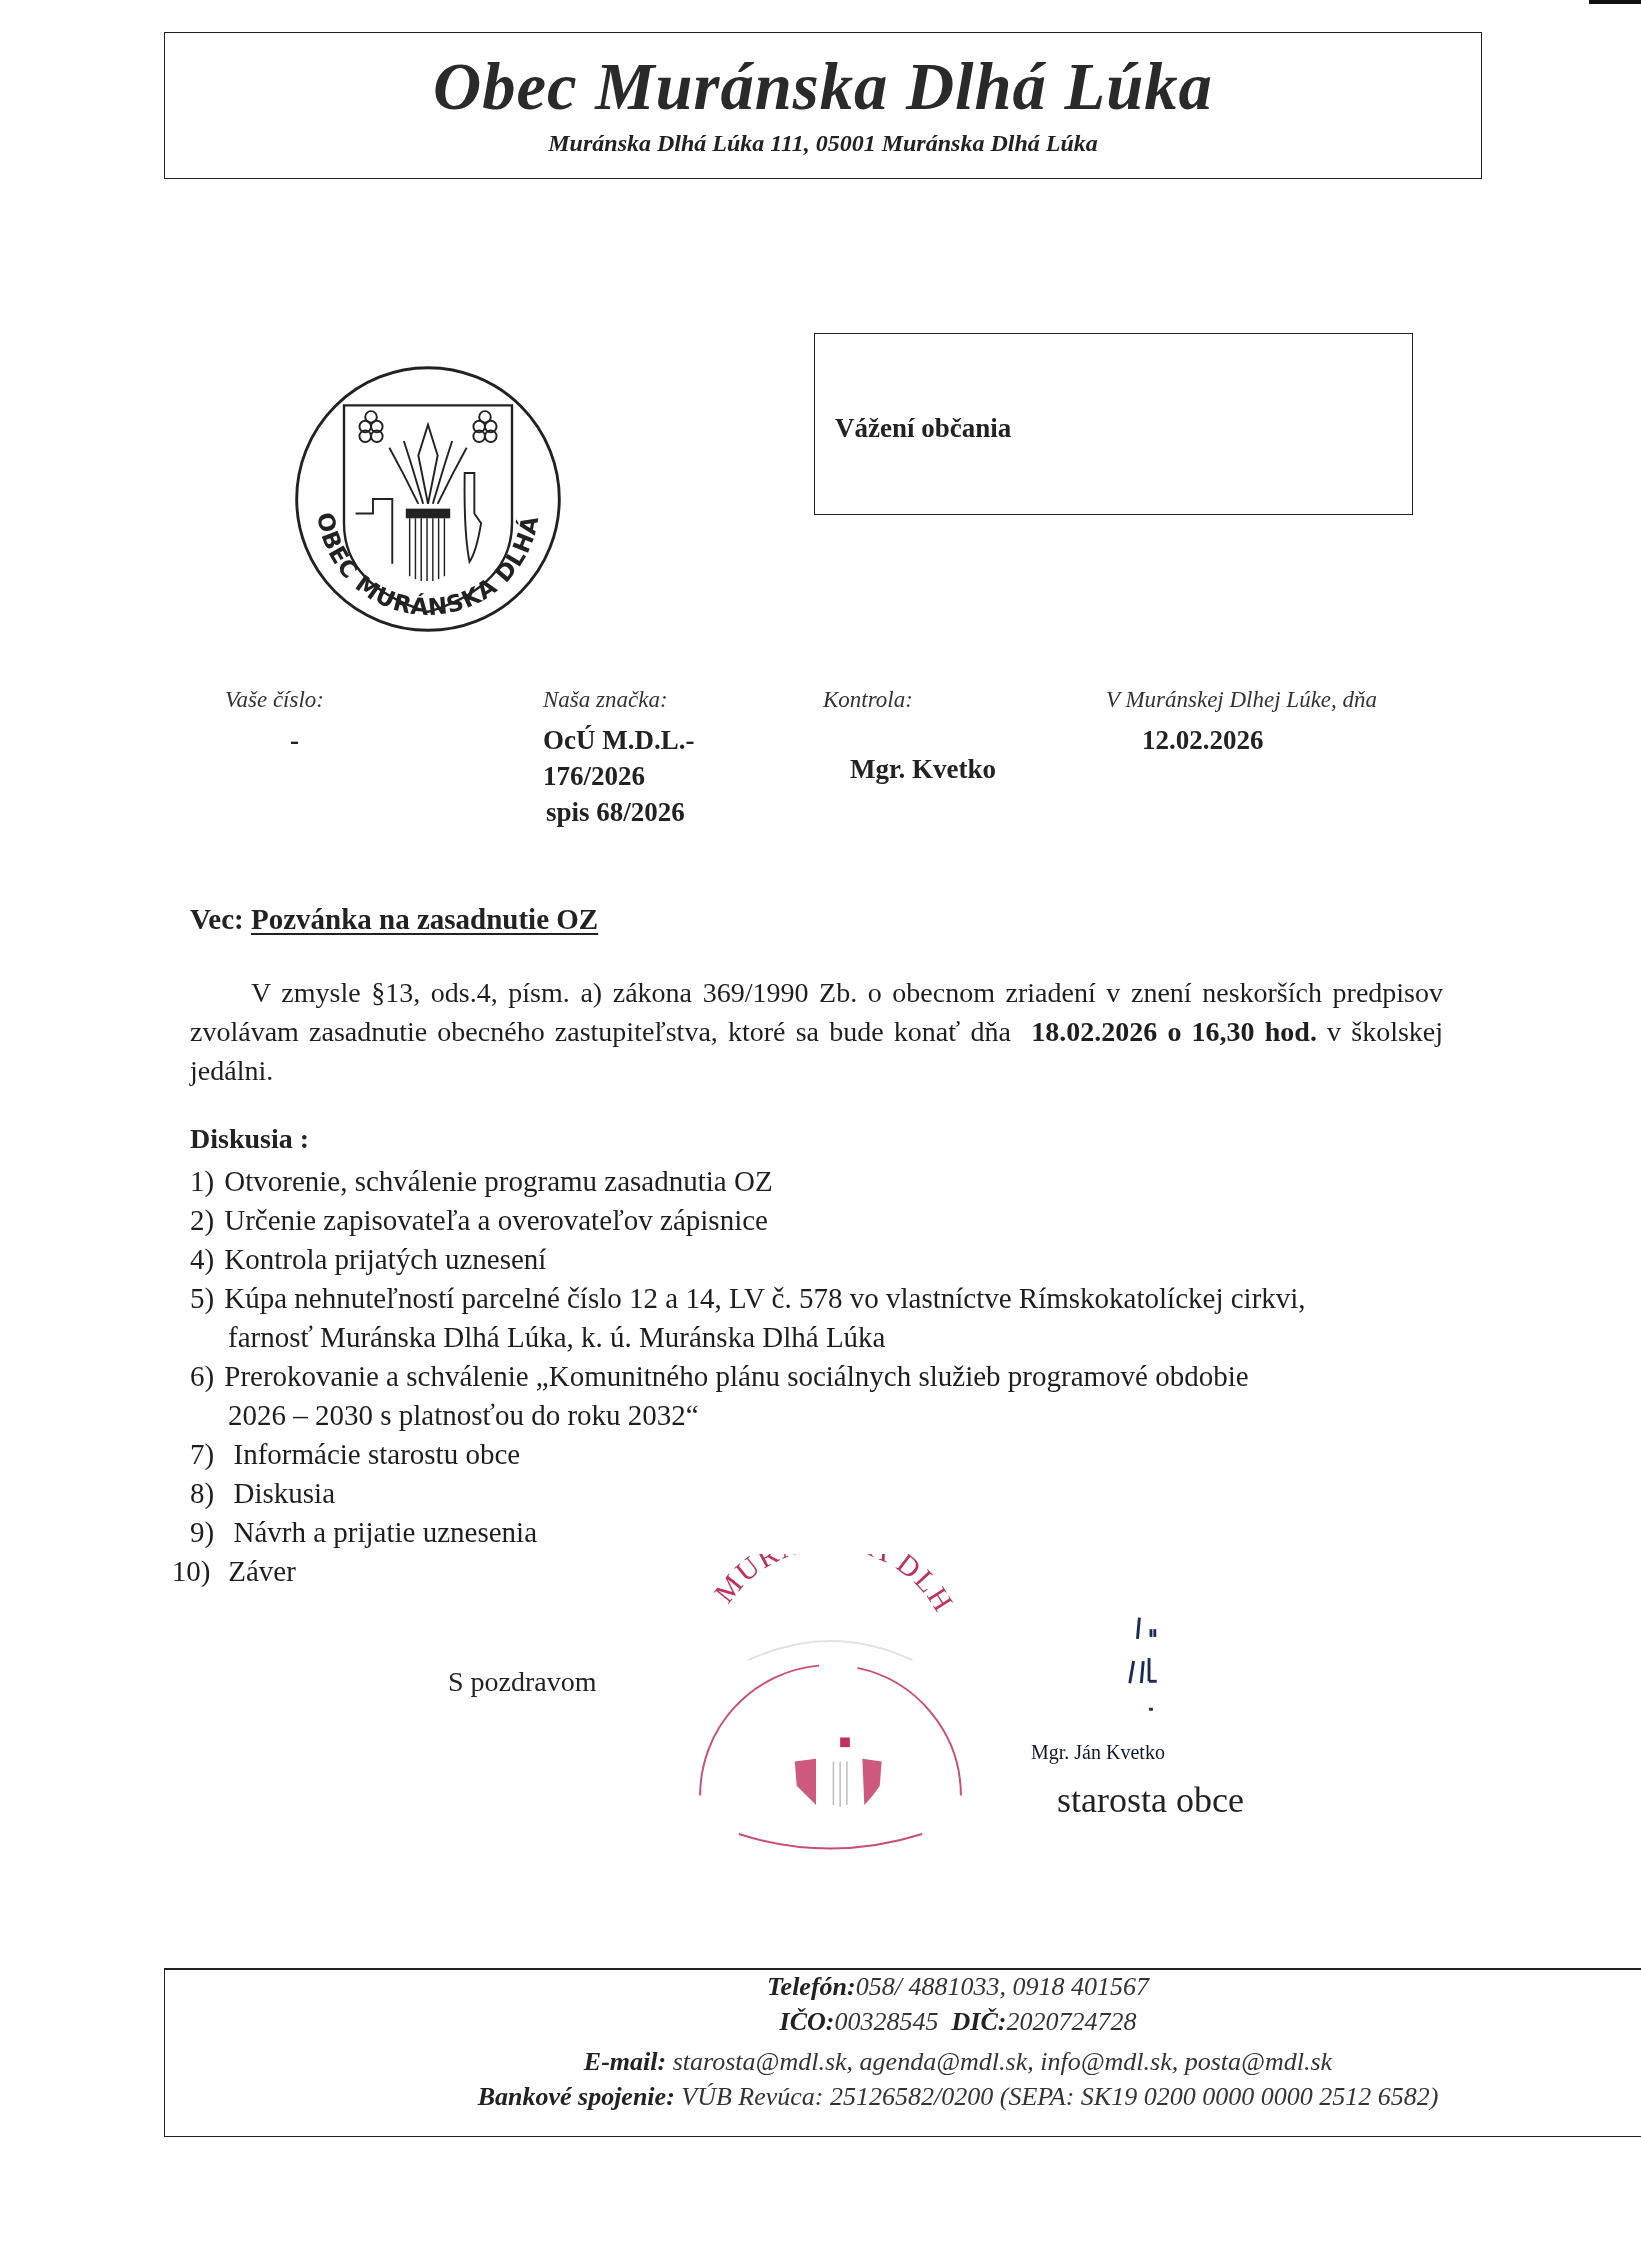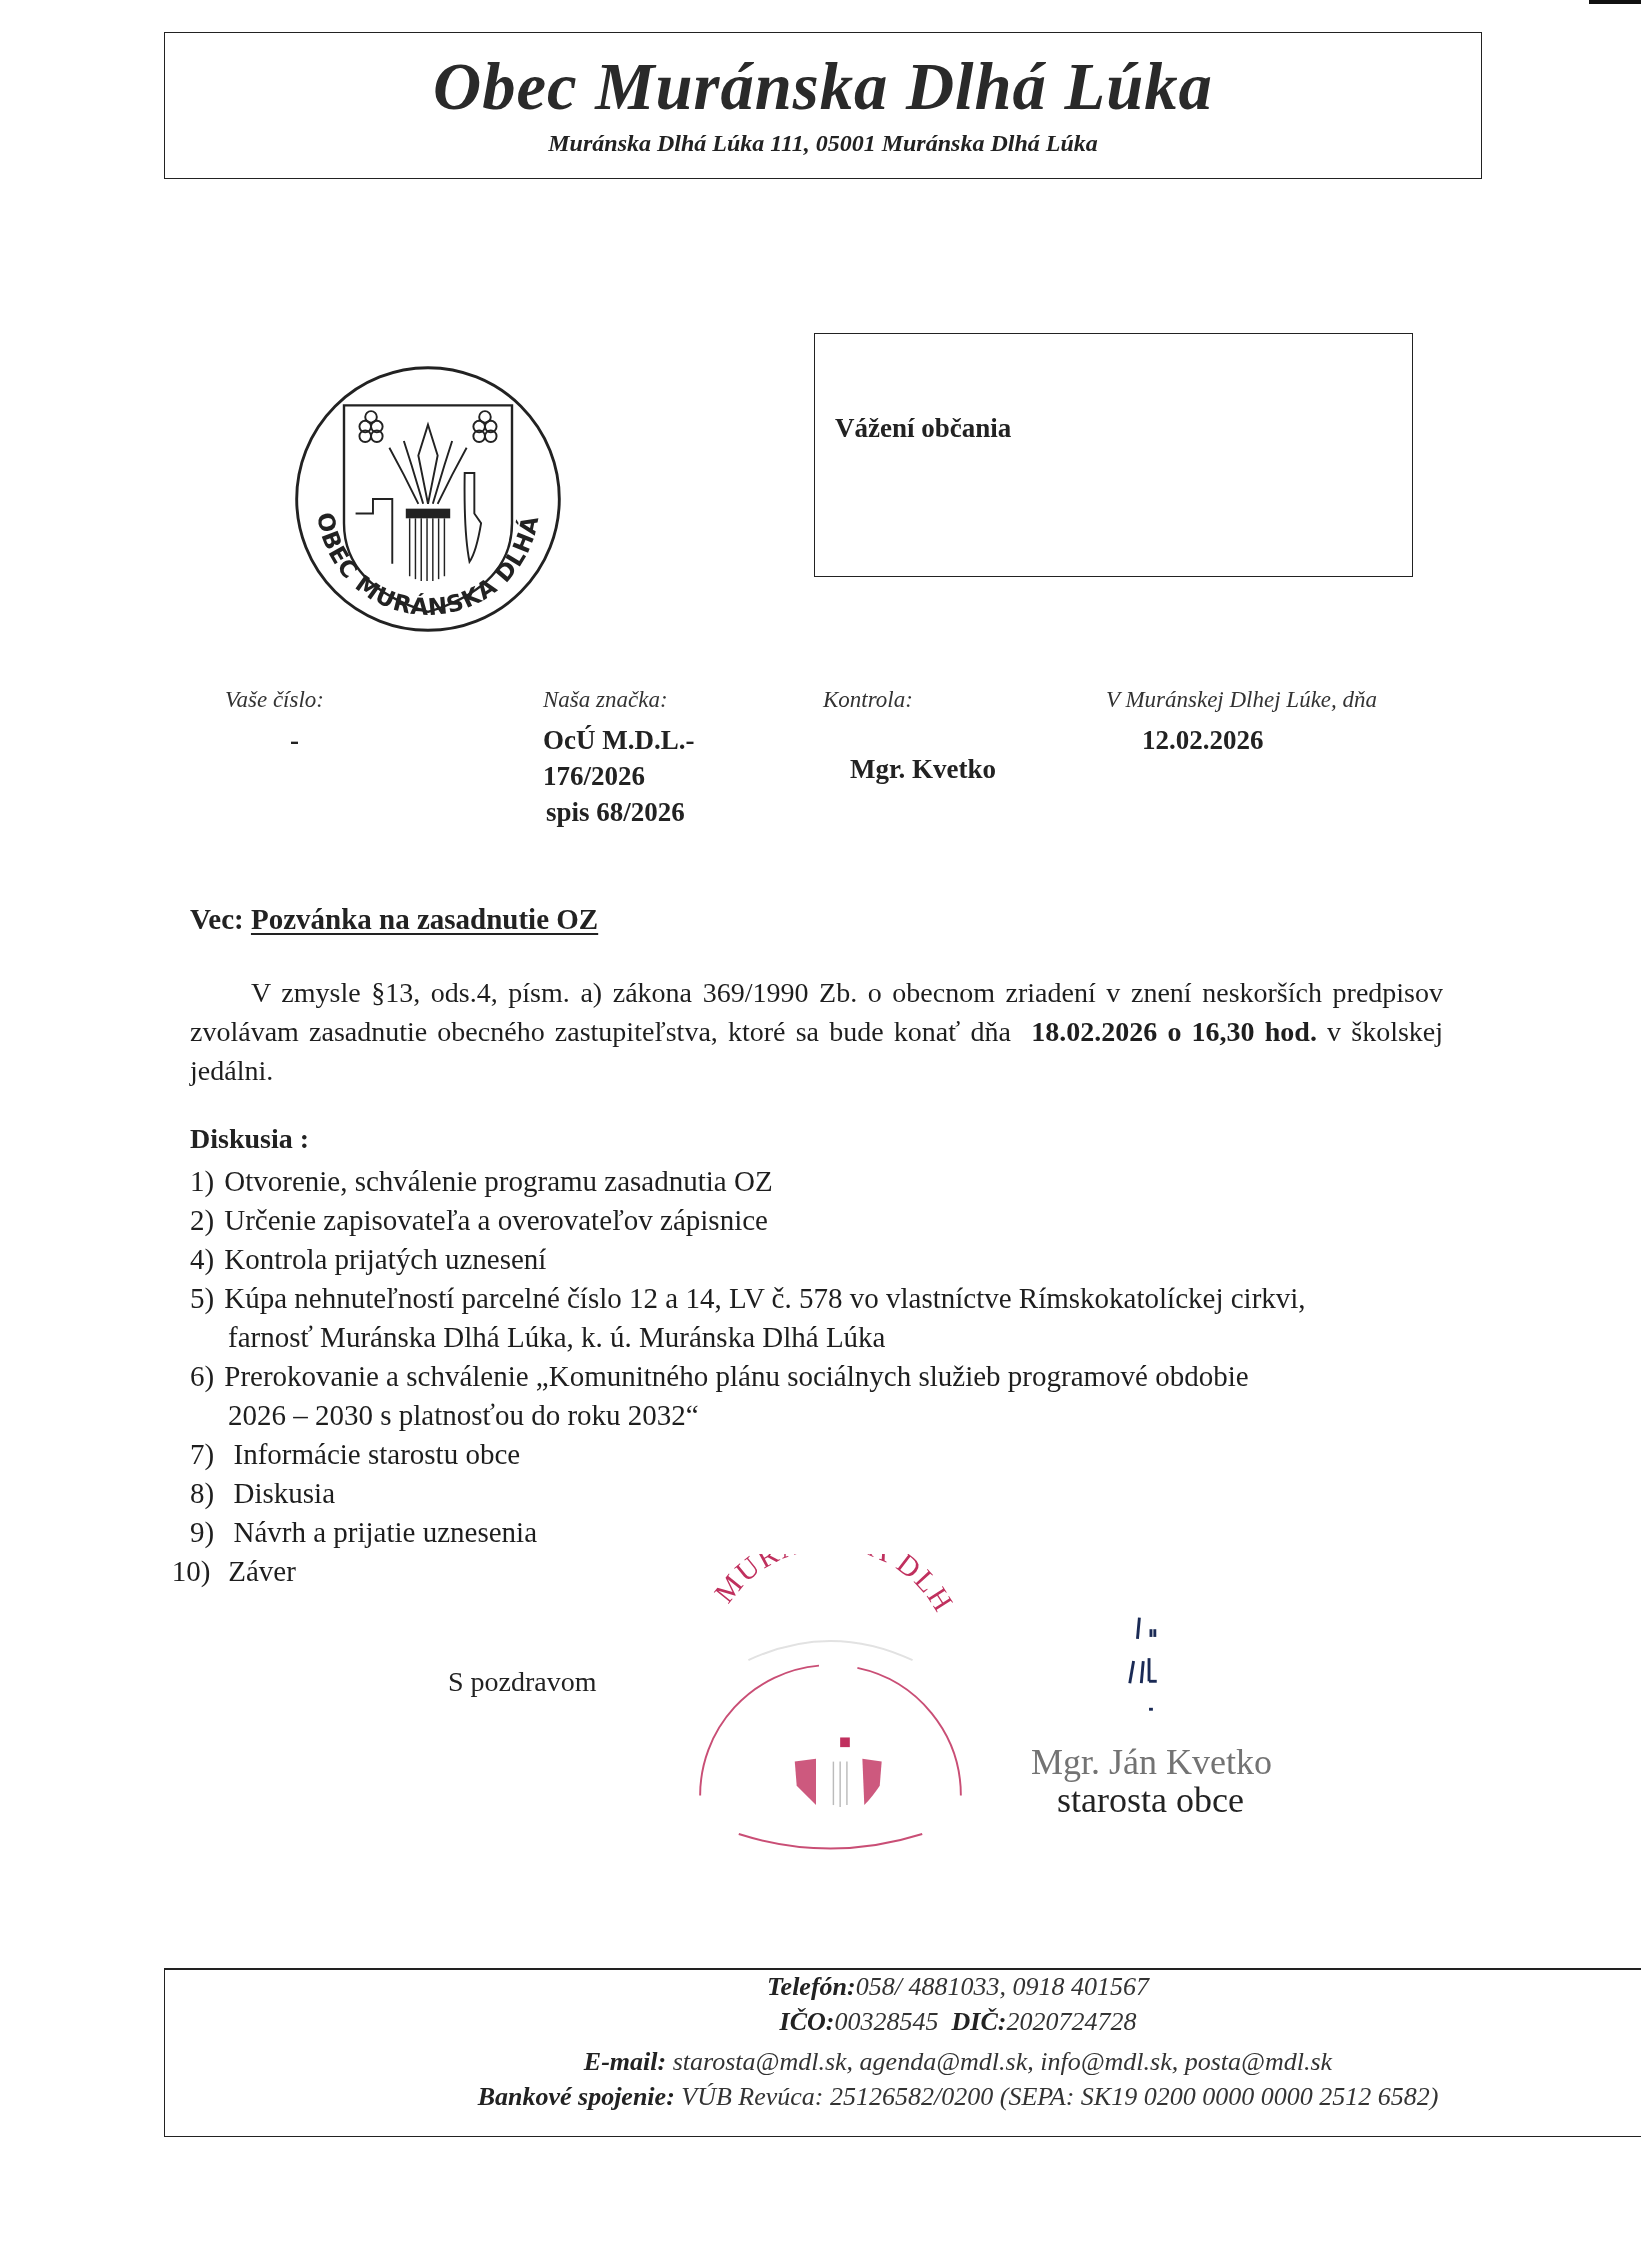--- a/index.html
+++ b/index.html
@@ -24,21 +24,21 @@
   .header-address {
     position: absolute; left: 0; right: 0; top: 97px; text-align: center;
     font-size: 24px; font-style: italic; font-weight: bold; color: #222;
   }
 
   
   .crest { left: 288px; top: 359px; width: 280px; height: 280px; }
 
   
   .addressee-box {
-    left: 814px; top: 333px; width: 599px; height: 244px;
+    left: 814px; top: 333px; width: 599px; height: 182px;
     border: 1.9px solid #222; box-sizing: border-box;
   }
   .addressee-text {
     position: absolute; left: 20px; top: 79px; font-size: 27px; font-weight: bold; color: #222;
   }
 
   
   .meta-label { font-size: 23px; font-style: italic; color: #333; }
   .meta-value { font-size: 27px; font-weight: bold; color: #222; line-height: 36px; }
 
@@ -54,21 +54,21 @@
   .body-para .indent { display: inline-block; width: 61px; }
 
   
   .program-title { left: 190px; top: 1123px; font-size: 28px; font-weight: bold; color: #222; }
   .program-list { left: 164px; top: 1162px; font-size: 29px; line-height: 39px; color: #1e1e1e; }
   .pi { position: relative; white-space: nowrap; }
   .pi .num { display: inline-block; width: 64px; text-align: right; padding-right: 0; }
 
   
   .greeting { left: 448px; top: 1666px; font-size: 28px; color: #222; }
-  .signer-name { left: 1031px; top: 1741px; font-size: 36px; color: #737373; }
+  .signer-name { left: 1031px; top: 1741px; font-size: 20px; color: #0f172a; }
   .signer-role { left: 1057px; top: 1779px; font-size: 36px; color: #222; }
   .signature { left: 1120px; top: 1608px; width: 87px; height: 135px; }
   .stamp { left: 671px; top: 1554px; width: 319px; height: 309px; }
 
   
   .footer-box {
     left: 164px; top: 1968px; width: 1588px; height: 169px;
     border: 1.9px solid #222; border-top-width: 2.9px; box-sizing: border-box;
   }
   .footer-line {

